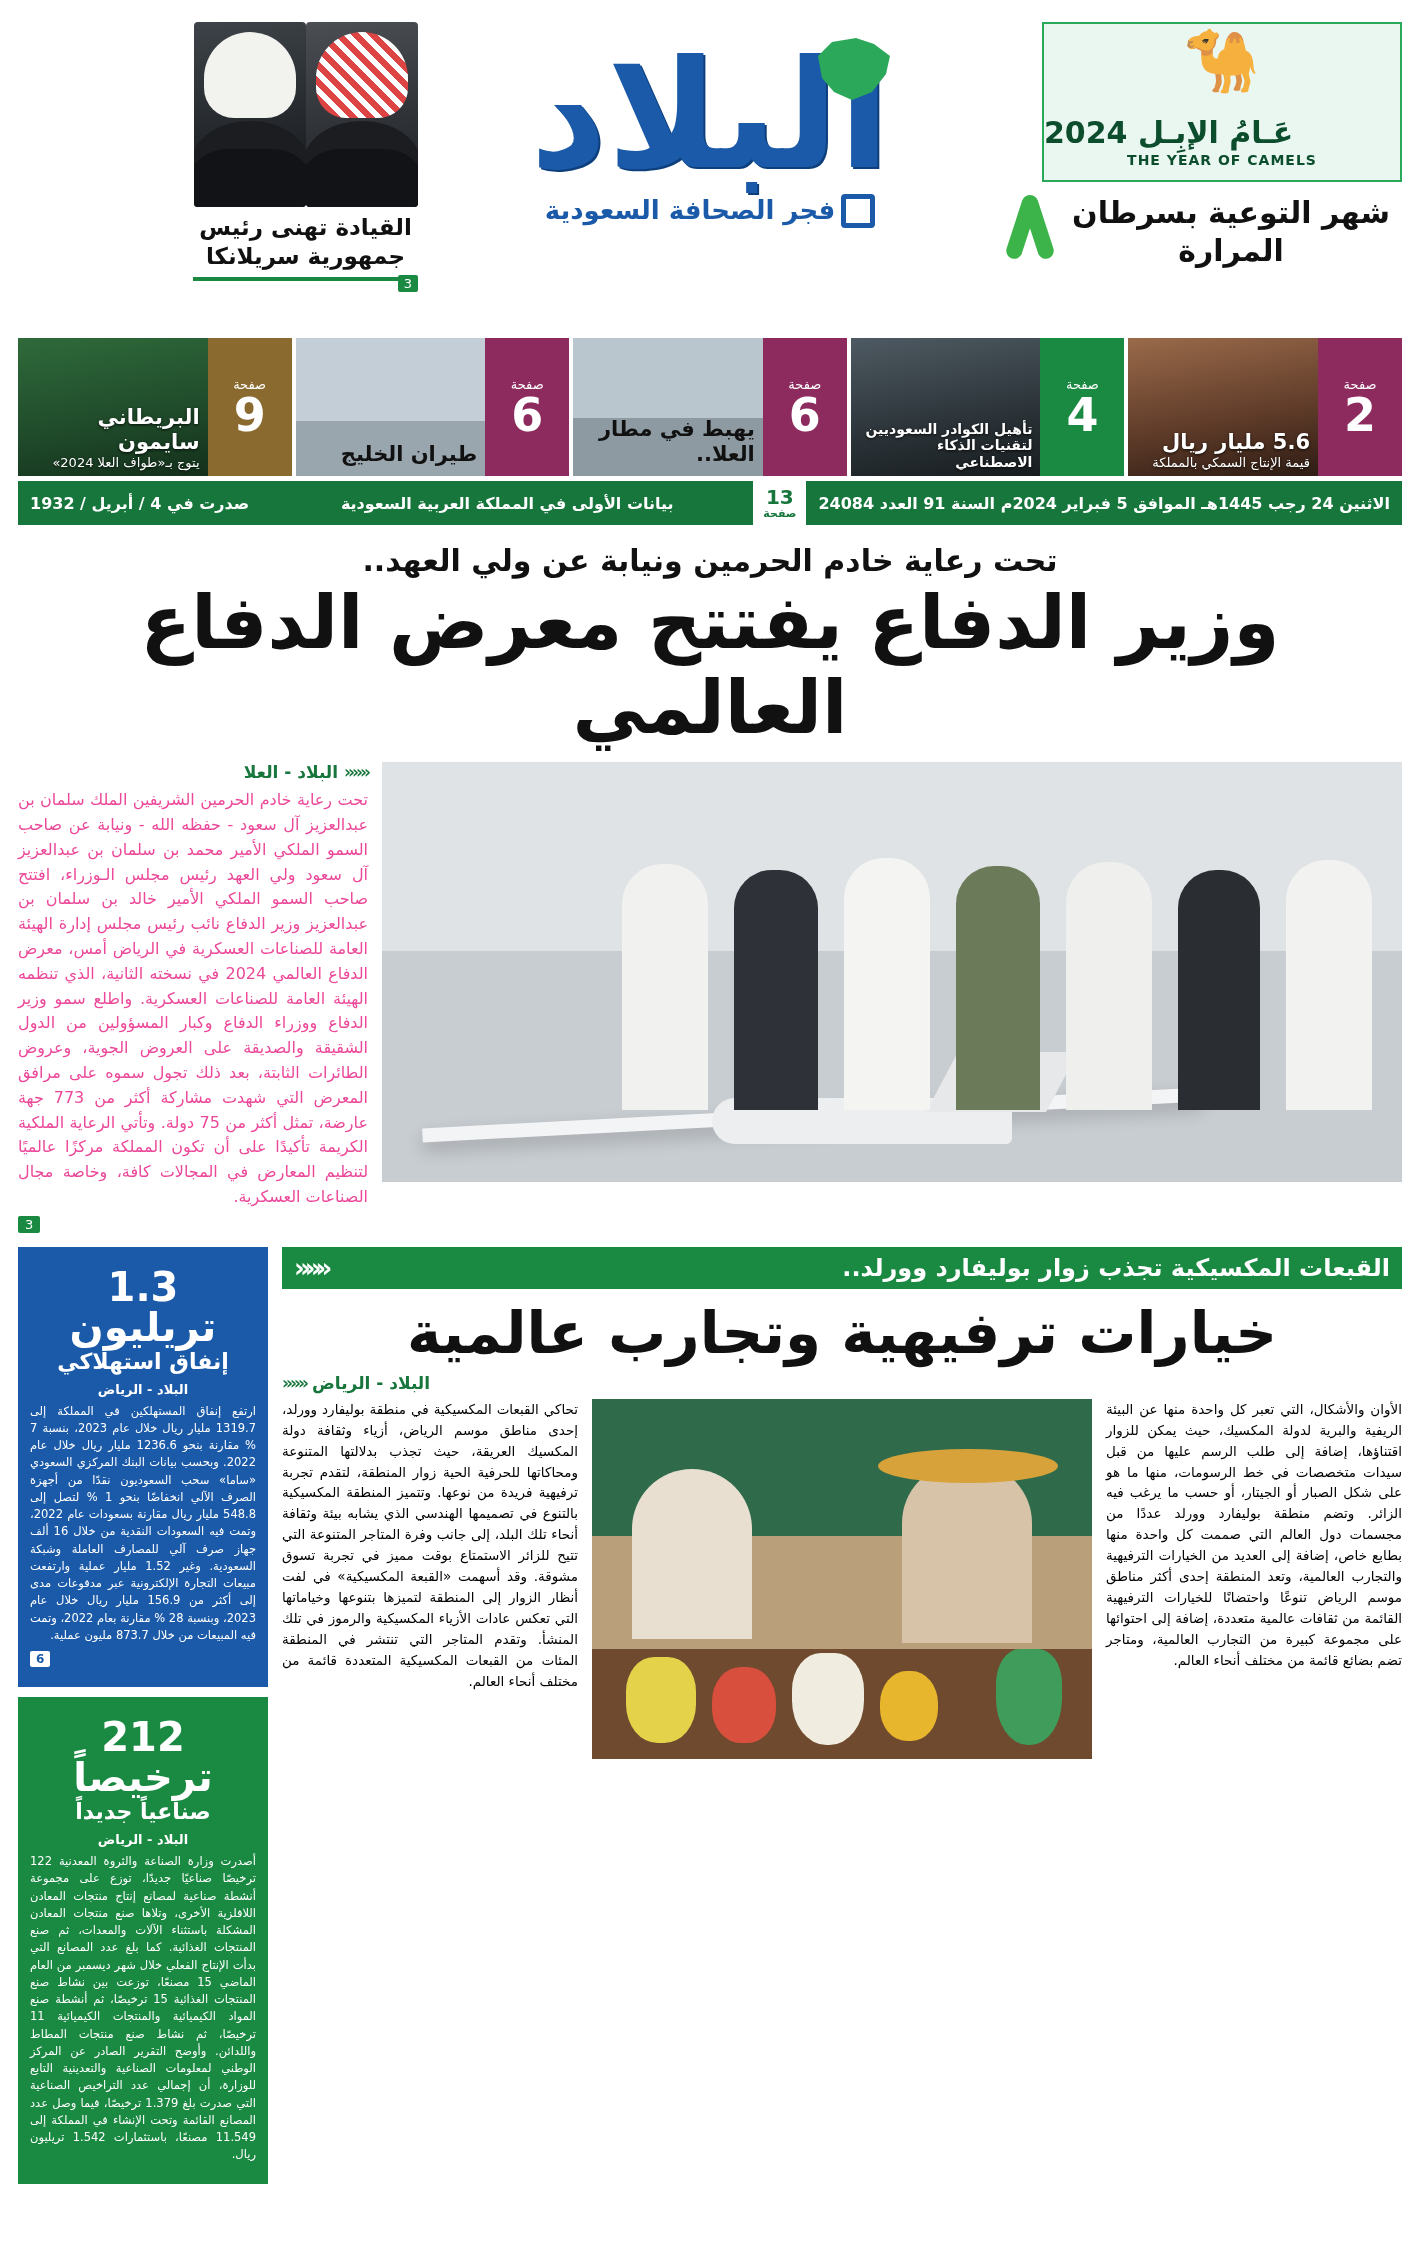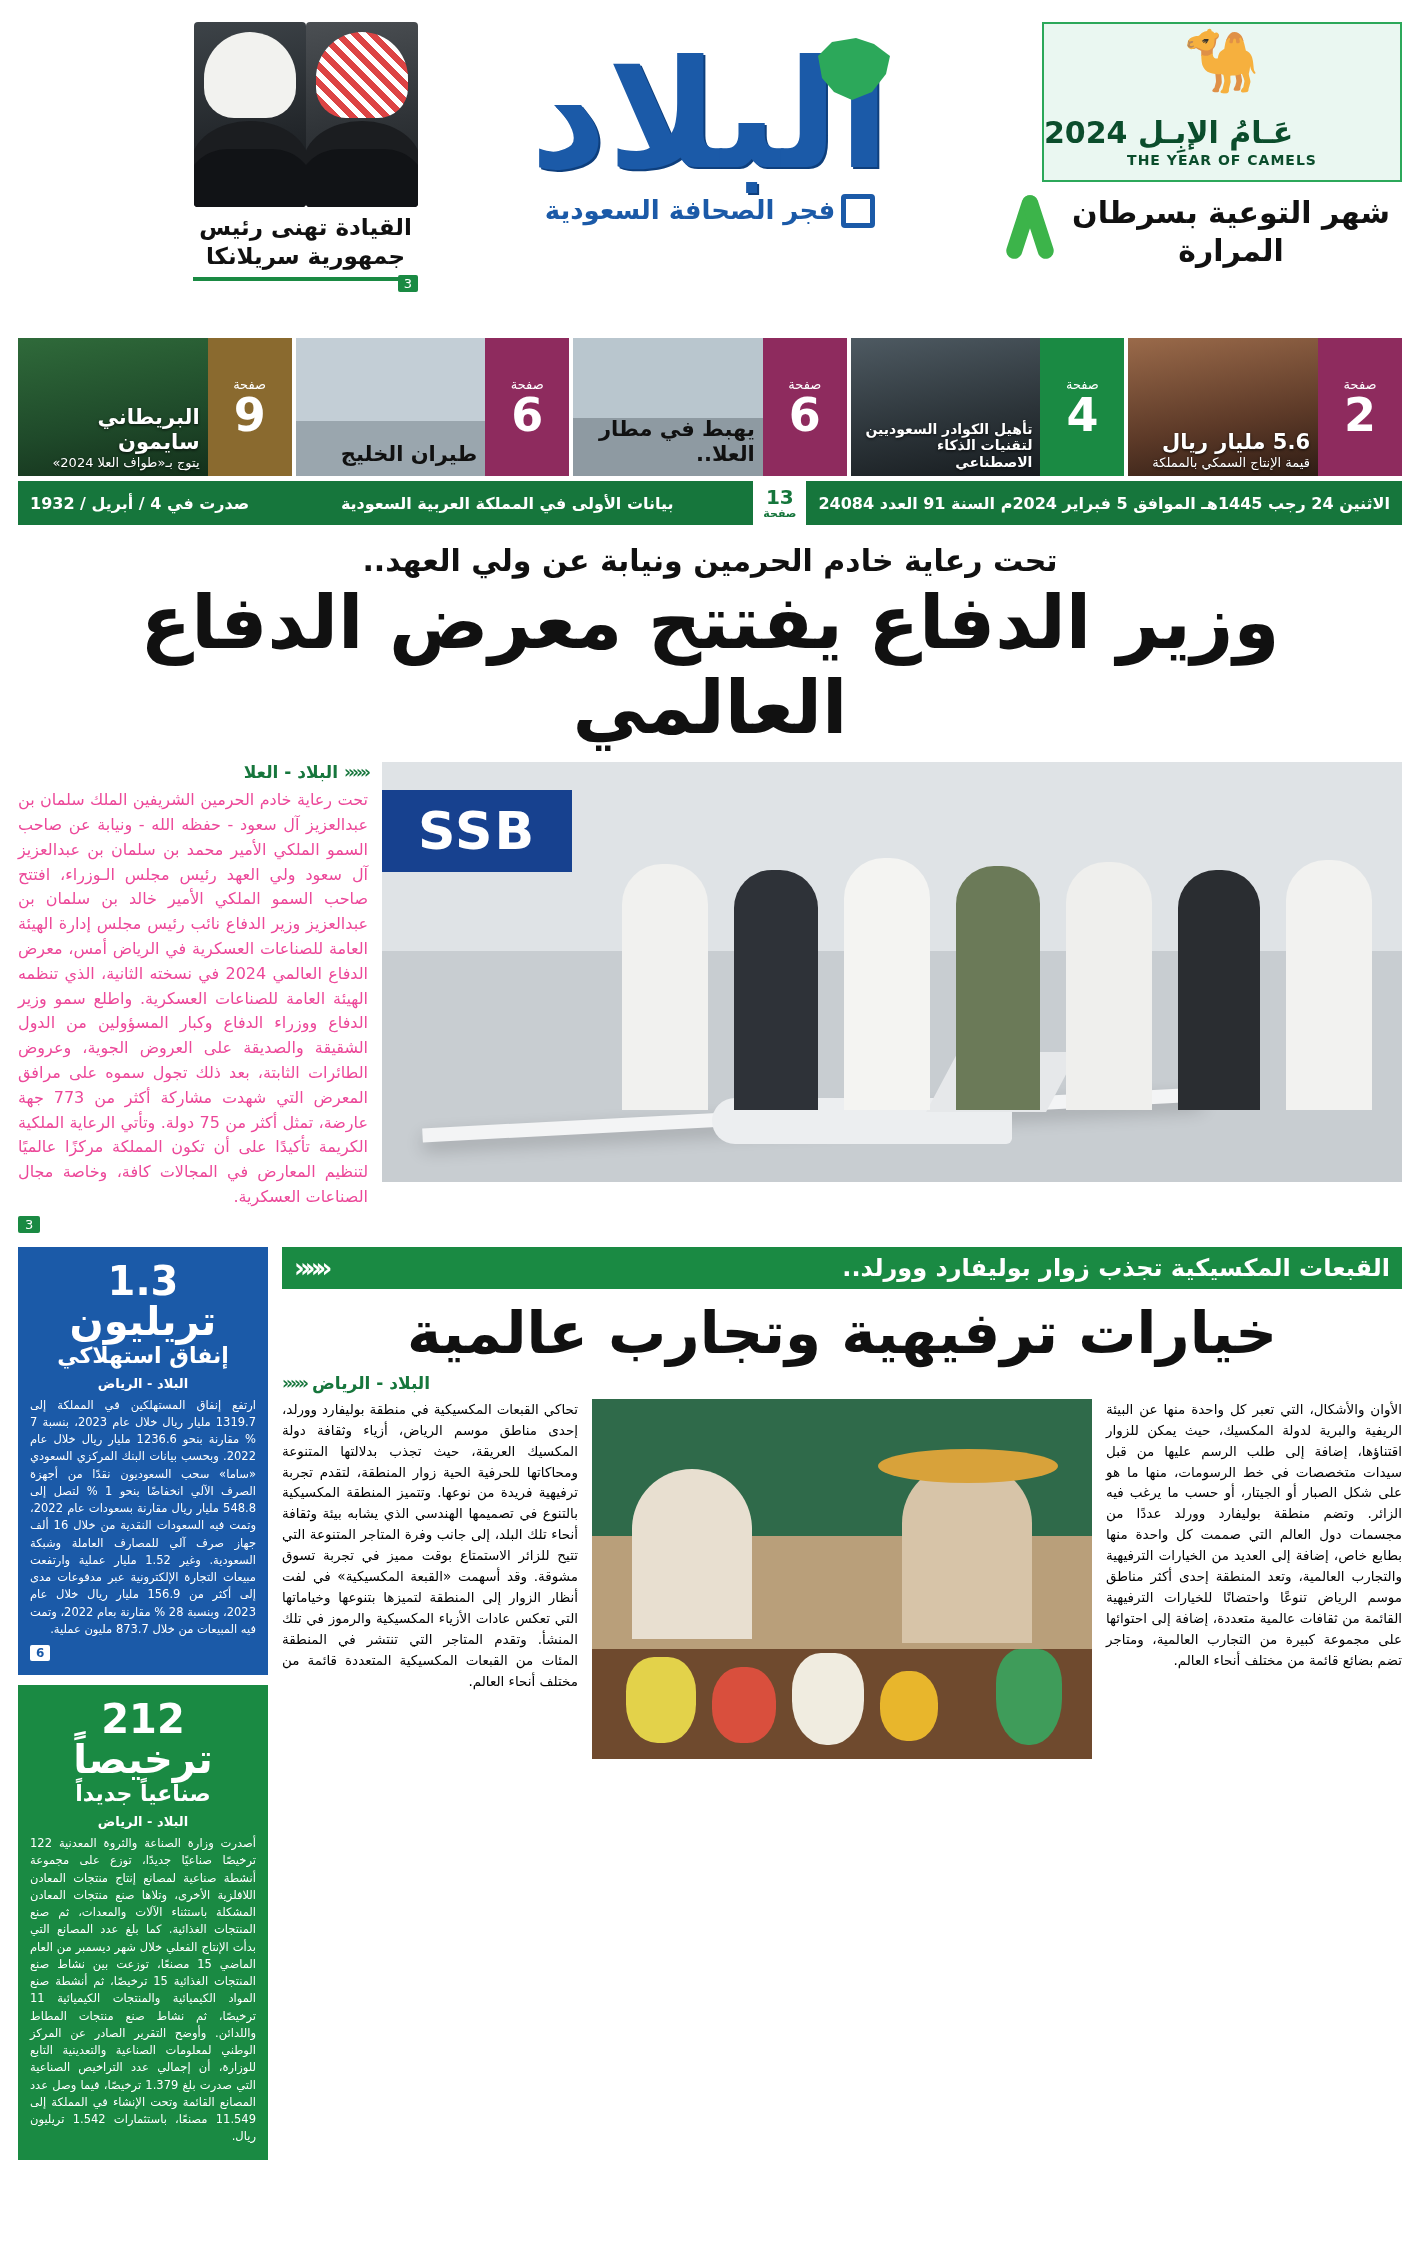--- a/index.html
+++ b/index.html
@@ -81,21 +81,21 @@
   .lead-photo { width:1020px; height:420px; position:relative; overflow:hidden; background:#cfd4d8; }
   .lead-col { flex:1; }
   .src { display:flex; align-items:center; justify-content:flex-start; gap:6px; color:#16763c; font-weight:bold; font-size:17px; margin-bottom:6px; }
   .chev { color:#16763c; font-size:17px; letter-spacing:-3px; }
   .body-text { font-size:16px; line-height:1.55; text-align:justify; color:#ec4899; }
   .pagebox-green { display:inline-block; background:#1a8a43; color:#fff; font-size:13px; padding:1px 7px; border-radius:2px; }
 
   
   .bottom { display:flex; gap:14px; margin-top:14px; }
   .side-col { width:250px; }
-  .stat-card { background:#1b5aa8; color:#fff; padding:14px 12px; }
+  .stat-card { background:#1b5aa8; color:#fff; padding:20px 12px; }
   .stat-num { font-size:40px; font-weight:bold; text-align:center; line-height:1; }
   .stat-label { font-size:22px; font-weight:bold; text-align:center; margin-top:2px; }
   .stat-src { font-size:13px; font-weight:bold; text-align:center; margin:8px 0 6px; }
   .stat-body { font-size:11.5px; line-height:1.5; text-align:justify; }
   .stat-card.green { background:#1a8a43; margin-top:10px; }
   .main-col { flex:1; }
   .greenbar { background:#1a8a43; color:#fff; font-weight:bold; font-size:24px; padding:6px 12px; display:flex; align-items:center; justify-content:space-between; }
   .greenbar .ch { letter-spacing:-6px; font-size:26px; }
   .sub-headline { text-align:center; font-size:58px; font-weight:bold; margin:10px 0 6px; color:#111; }
   .story-row { display:flex; gap:14px; }
@@ -236,21 +236,20 @@
     <div class="seg flex" style="justify-content:center">بيانات الأولى في المملكة العربية السعودية</div>
     <div class="seg">صدرت في 4 / أبريل / 1932</div>
   </div>
 
   <div class="kicker">تحت رعاية خادم الحرمين ونيابة عن ولي العهد..</div>
   <div class="headline">وزير الدفاع يفتتح معرض الدفاع العالمي</div>
 
   <div class="lead-row">
     <div class="lead-photo">
       <div style="position:absolute;inset:0;background:linear-gradient(180deg,#dfe3e6 0 45%,#c8cdd1 45% 100%)"></div>
-      <div style="position:absolute;left:0;top:28px;width:190px;height:82px;background:#17418f;color:#fff;font-weight:bold;font-size:52px;display:flex;align-items:center;justify-content:center;letter-spacing:2px">SSB</div>
       <div style="position:absolute;left:40px;bottom:60px;width:780px;height:14px;background:#f3f4f5;transform:rotate(-3deg);box-shadow:0 8px 18px rgba(0,0,0,.2)"></div>
       <div style="position:absolute;left:330px;bottom:38px;width:300px;height:46px;background:#eceef0;border-radius:24px 6px 6px 24px"></div>
       <div style="position:absolute;left:560px;bottom:70px;width:120px;height:60px;background:#e6e8ea;transform:skewX(-28deg)"></div>
       <div style="position:absolute;right:30px;top:96px;display:flex;gap:26px;align-items:flex-end;">
         <div style="width:86px;height:250px;background:#f2f2f0;border-radius:40px 40px 0 0"></div>
         <div style="width:82px;height:240px;background:#2a2d31;border-radius:38px 38px 0 0"></div>
         <div style="width:86px;height:248px;background:#efefed;border-radius:40px 40px 0 0"></div>
         <div style="width:84px;height:244px;background:#6b7a58;border-radius:38px 38px 0 0"></div>
         <div style="width:86px;height:252px;background:#f4f4f2;border-radius:40px 40px 0 0"></div>
         <div style="width:84px;height:240px;background:#2e3238;border-radius:38px 38px 0 0"></div>

